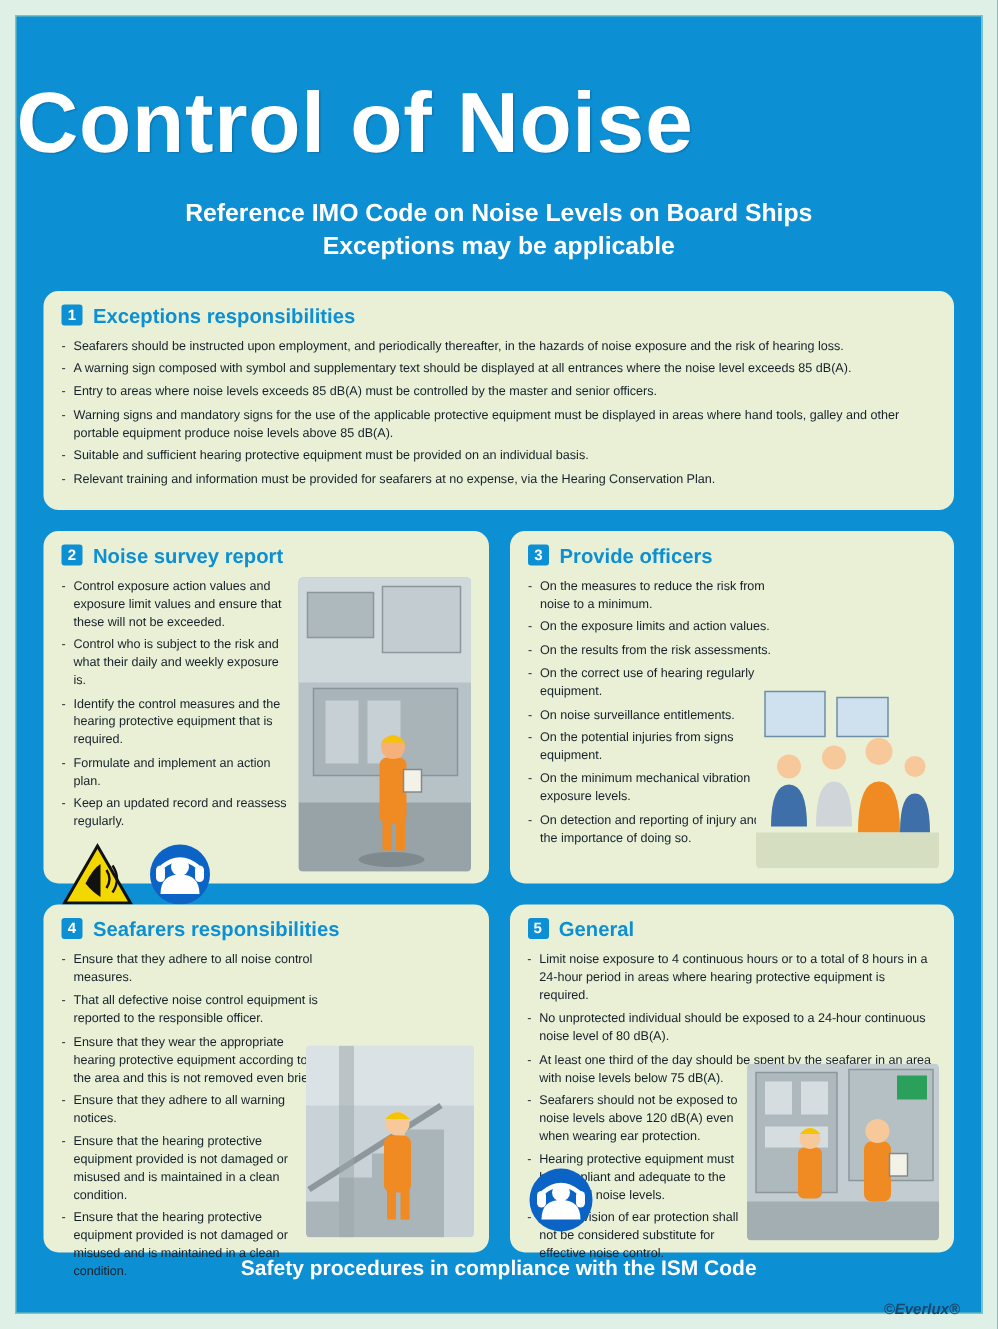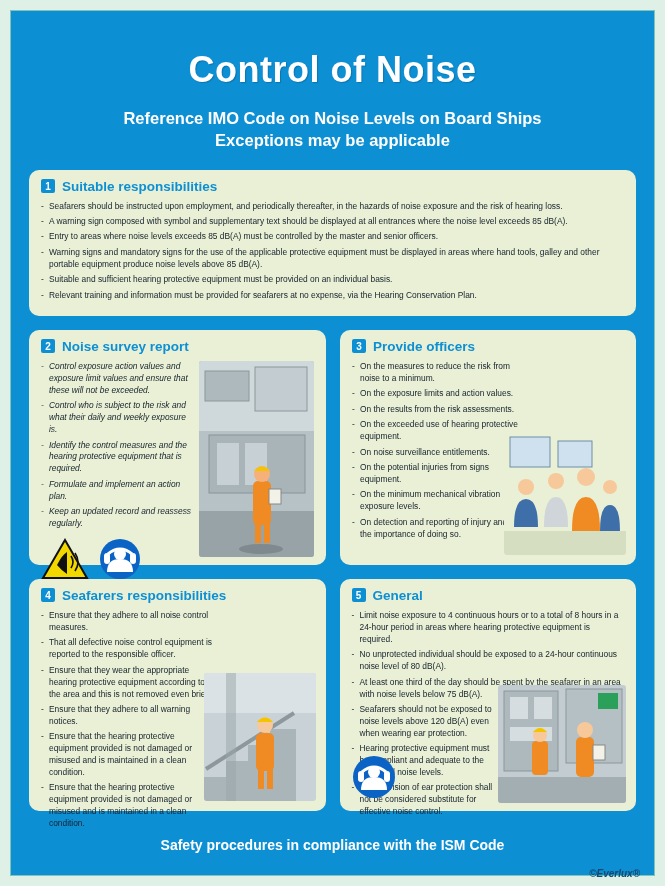--- a/index.html
+++ b/index.html
@@ -10,23 +10,23 @@
     overflow: hidden;
   }
   .poster {
     position: absolute;
     left: 10px; top: 10px;
     width: 645px; height: 866px;
     background: #0d8fd4;
     border: 1px solid #7fc4b8;
   }
   .title {
-    text-align: center;
+    text-align: left;
     color: #ffffff;
-    font-size: 36px;
+    font-size: 57px;
     font-weight: bold;
     letter-spacing: 0.5px;
     padding-top: 38px;
     text-shadow: 1px 1px 1px rgba(0,0,0,0.18);
   }
   .subtitle {
     text-align: center;
     color: #ffffff;
     font-size: 16.5px;
     font-weight: bold;
@@ -71,21 +71,21 @@
     position: relative;
     margin-bottom: 3.5px;
   }
   .bullets li::before {
     content: "-";
     position: absolute; left: 0; top: 0;
   }
   .row { display: flex; gap: 14px; margin-top: 14px; }
   .col { width: 50%; }
   .panel-flex { display: flex; gap: 6px; }
-  .panel-flex .txt { flex: 1 1 auto; font-style: italic; }
+  .panel-flex .txt { flex: 1 1 auto; }
   .art {
     flex: 0 0 auto;
     border-radius: 3px;
     position: relative;
     overflow: hidden;
   }
   .footer {
     text-align: center;
     color: #ffffff;
     font-size: 14px;
@@ -115,21 +115,21 @@
   <div class="subtitle">
     <div>Reference IMO Code on Noise Levels on Board Ships</div>
     <div>Exceptions may be applicable</div>
   </div>
 
   <div class="panels">
 
     <div class="panel">
       <div class="panel-head">
         <span class="num">1</span>
-        <span class="panel-title">Suitable responsibilities</span>
+        <span class="panel-title">Exceptions responsibilities</span>
       </div>
       <ul class="bullets">
         <li>Seafarers should be instructed upon employment, and periodically thereafter, in the hazards of noise exposure and the risk of hearing loss.</li>
         <li>A warning sign composed with symbol and supplementary text should be displayed at all entrances where the noise level exceeds 85 dB(A).</li>
         <li>Entry to areas where noise levels exceeds 85 dB(A) must be controlled by the master and senior officers.</li>
         <li>Warning signs and mandatory signs for the use of the applicable protective equipment must be displayed in areas where hand tools, galley and other portable equipment produce noise levels above 85 dB(A).</li>
         <li>Suitable and sufficient hearing protective equipment must be provided on an individual basis.</li>
         <li>Relevant training and information must be provided for seafarers at no expense, via the Hearing Conservation Plan.</li>
       </ul>
     </div>
@@ -194,21 +194,21 @@
       <div class="col">
         <div class="panel" style="height:235px;">
           <div class="panel-head">
             <span class="num">3</span>
             <span class="panel-title">Provide officers</span>
           </div>
           <ul class="bullets" style="width:168px;">
             <li>On the measures to reduce the risk from noise to a minimum.</li>
             <li>On the exposure limits and action values.</li>
             <li>On the results from the risk assessments.</li>
-            <li>On the exceeded use of hearing protective equipment.</li>
+            <li>On the correct use of hearing regularly equipment.</li>
             <li>On noise surveillance entitlements.</li>
             <li>On the potential injuries from signs equipment.</li>
             <li>On the minimum mechanical vibration exposure levels.</li>
             <li>On detection and reporting of injury and the importance of doing so.</li>
           </ul>
           <div class="art" style="position:absolute;right:10px;bottom:10px;width:122px;height:124px;">
             <svg width="122" height="124" viewBox="0 0 122 124">
               <rect width="122" height="124" fill="#e9f0d6"></rect>
               <rect x="6" y="6" width="40" height="30" fill="#cfe0ee" stroke="#6c8fa6"></rect>
               <rect x="54" y="10" width="34" height="26" fill="#cfe0ee" stroke="#6c8fa6"></rect>

